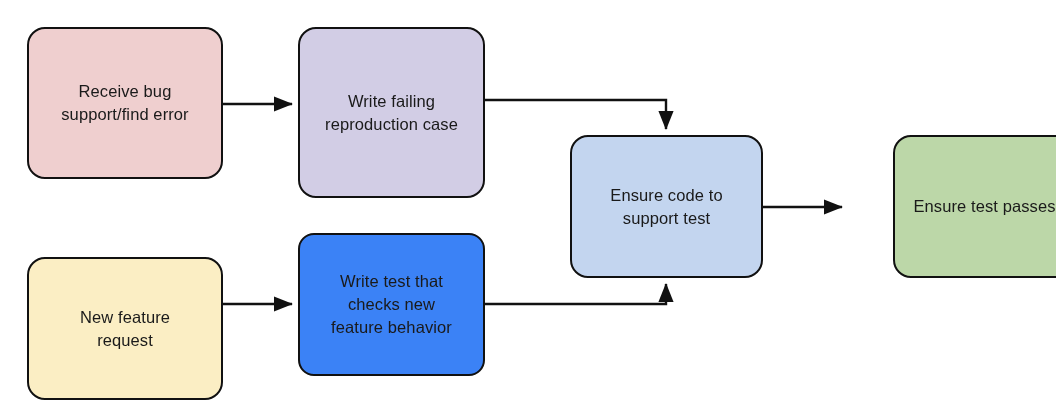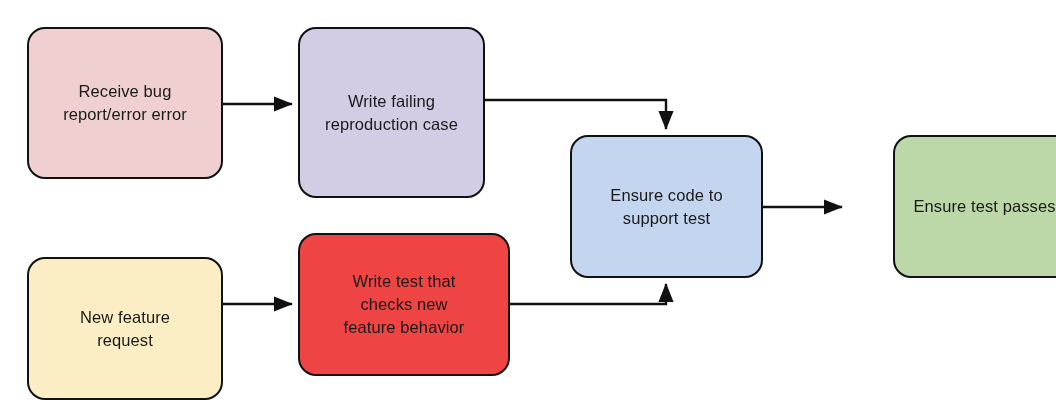--- a/index.html
+++ b/index.html
@@ -61,21 +61,21 @@
         <path d="M 223 104 L 292 104" marker-end="url(#arrowhead)" stroke="#111111"></path>
         <path d="M 485 100 L 666 100 L 666 129" marker-end="url(#arrowhead)" stroke="#111111"></path>
         <path d="M 223 304 L 292 304" marker-end="url(#arrowhead)" stroke="#111111"></path>
         <path d="M 485 304 L 666 304 L 666 284" marker-end="url(#arrowhead)" stroke="#111111"></path>
         <path d="M 763 207 L 842 207" marker-end="url(#arrowhead)" stroke="#111111"></path>
       </g>
   </svg>
 
   <div class="node" style="left: 27px; top: 27px; width: 196px; height: 152px; background: rgb(239, 207, 207); border-color: rgb(17, 17, 17);">
     <span class="node-label">Receive bug
-report/error error</span>
+support/find error</span>
   </div>
 
   <div class="node" style="left: 298px; top: 27px; width: 187px; height: 171px; background: rgb(210, 205, 229); border-color: rgb(17, 17, 17);">
     <span class="node-label">Write failing
 reproduction case</span>
   </div>
 
   <div class="node" style="left: 570px; top: 135px; width: 193px; height: 143px; background: rgb(195, 213, 239); border-color: rgb(17, 17, 17);">
     <span class="node-label">Ensure code to
 support test</span>
@@ -83,19 +83,19 @@
 
   <div class="node" style="left: 848px; top: 135px; width: 183px; height: 143px; background: rgb(188, 215, 168); border-color: rgb(17, 17, 17); margin-left: 45px;">
     <span class="node-label">Ensure test passes</span>
   </div>
 
   <div class="node" style="left: 27px; top: 233px; width: 196px; height: 143px; background: rgb(251, 238, 196); border-color: rgb(17, 17, 17); margin-top: 24px;">
     <span class="node-label">New feature
 request</span>
   </div>
 
-  <div class="node" style="left: 298px; top: 233px; width: 212px; height: 143px; background: #ef4444; border-color: rgb(17, 17, 17);">
+  <div class="node" style="left: 298px; top: 233px; width: 187px; height: 143px; background: #3b82f6; border-color: rgb(17, 17, 17); border-radius: 16px;">
     <span class="node-label">Write test that
 checks new
 feature behavior</span>
   </div>
 
 </div>
 
 </body></html>

